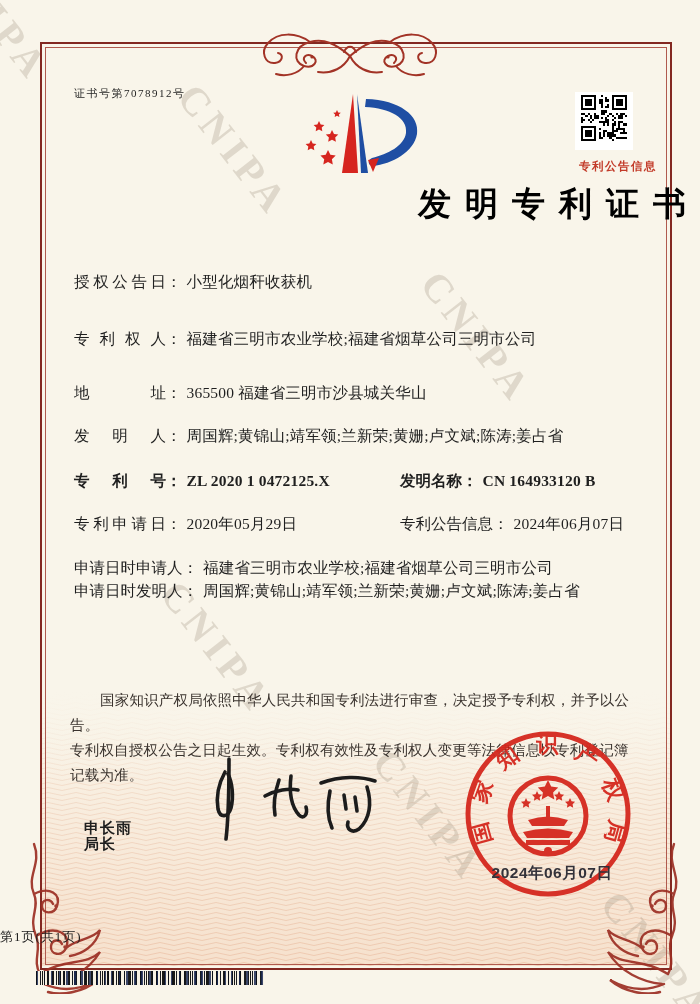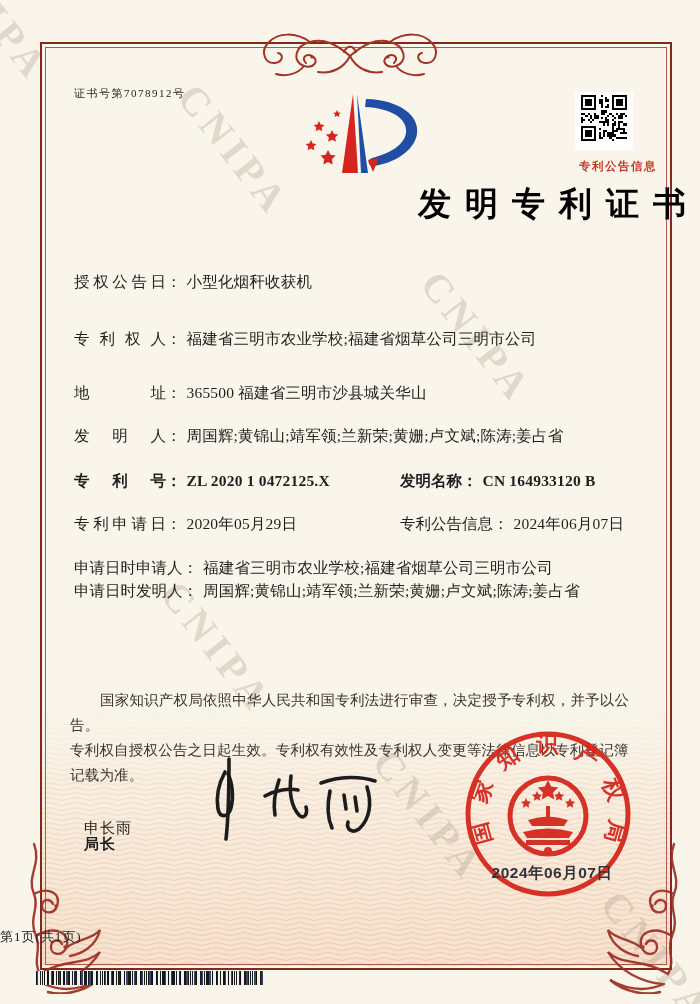--- a/index.html
+++ b/index.html
@@ -57,21 +57,21 @@
   .rcol{position:absolute; left:326px; top:0; white-space:nowrap;}
   
   .statement{
     position:absolute; left:70px; top:688px; width:566px; z-index:4;
     font-size:14.5px; line-height:25px; color:#3a332e; letter-spacing:0.2px;
   }
   .statement .l1{text-indent:30px;}
   
   .sign-title{position:absolute; left:84px; top:791px; font-size:15px; font-weight:bold;
     font-family:"Liberation Sans","DejaVu Sans",sans-serif; z-index:4; letter-spacing:1px;margin-top:44px;}
-  .sign-name{position:absolute; left:84px; top:819px; font-size:15px; font-weight:normal;
+  .sign-name{position:absolute; left:84px; top:819px; font-size:15px; font-weight:bold;
     font-family:"Liberation Sans","DejaVu Sans",sans-serif; z-index:4; letter-spacing:1px;}
   .signature{position:absolute; left:195px; top:752px; z-index:4;}
   
   .seal{position:absolute; left:462px; top:728px; z-index:5; opacity:0.95;}
   .seal-date{
     position:absolute; left:487px; top:863px; width:130px; text-align:center; z-index:6;
     font-size:15.5px; font-weight:bold; color:#33323a; letter-spacing:0.5px;
     font-family:"Liberation Sans","DejaVu Sans",sans-serif;
   }
   

